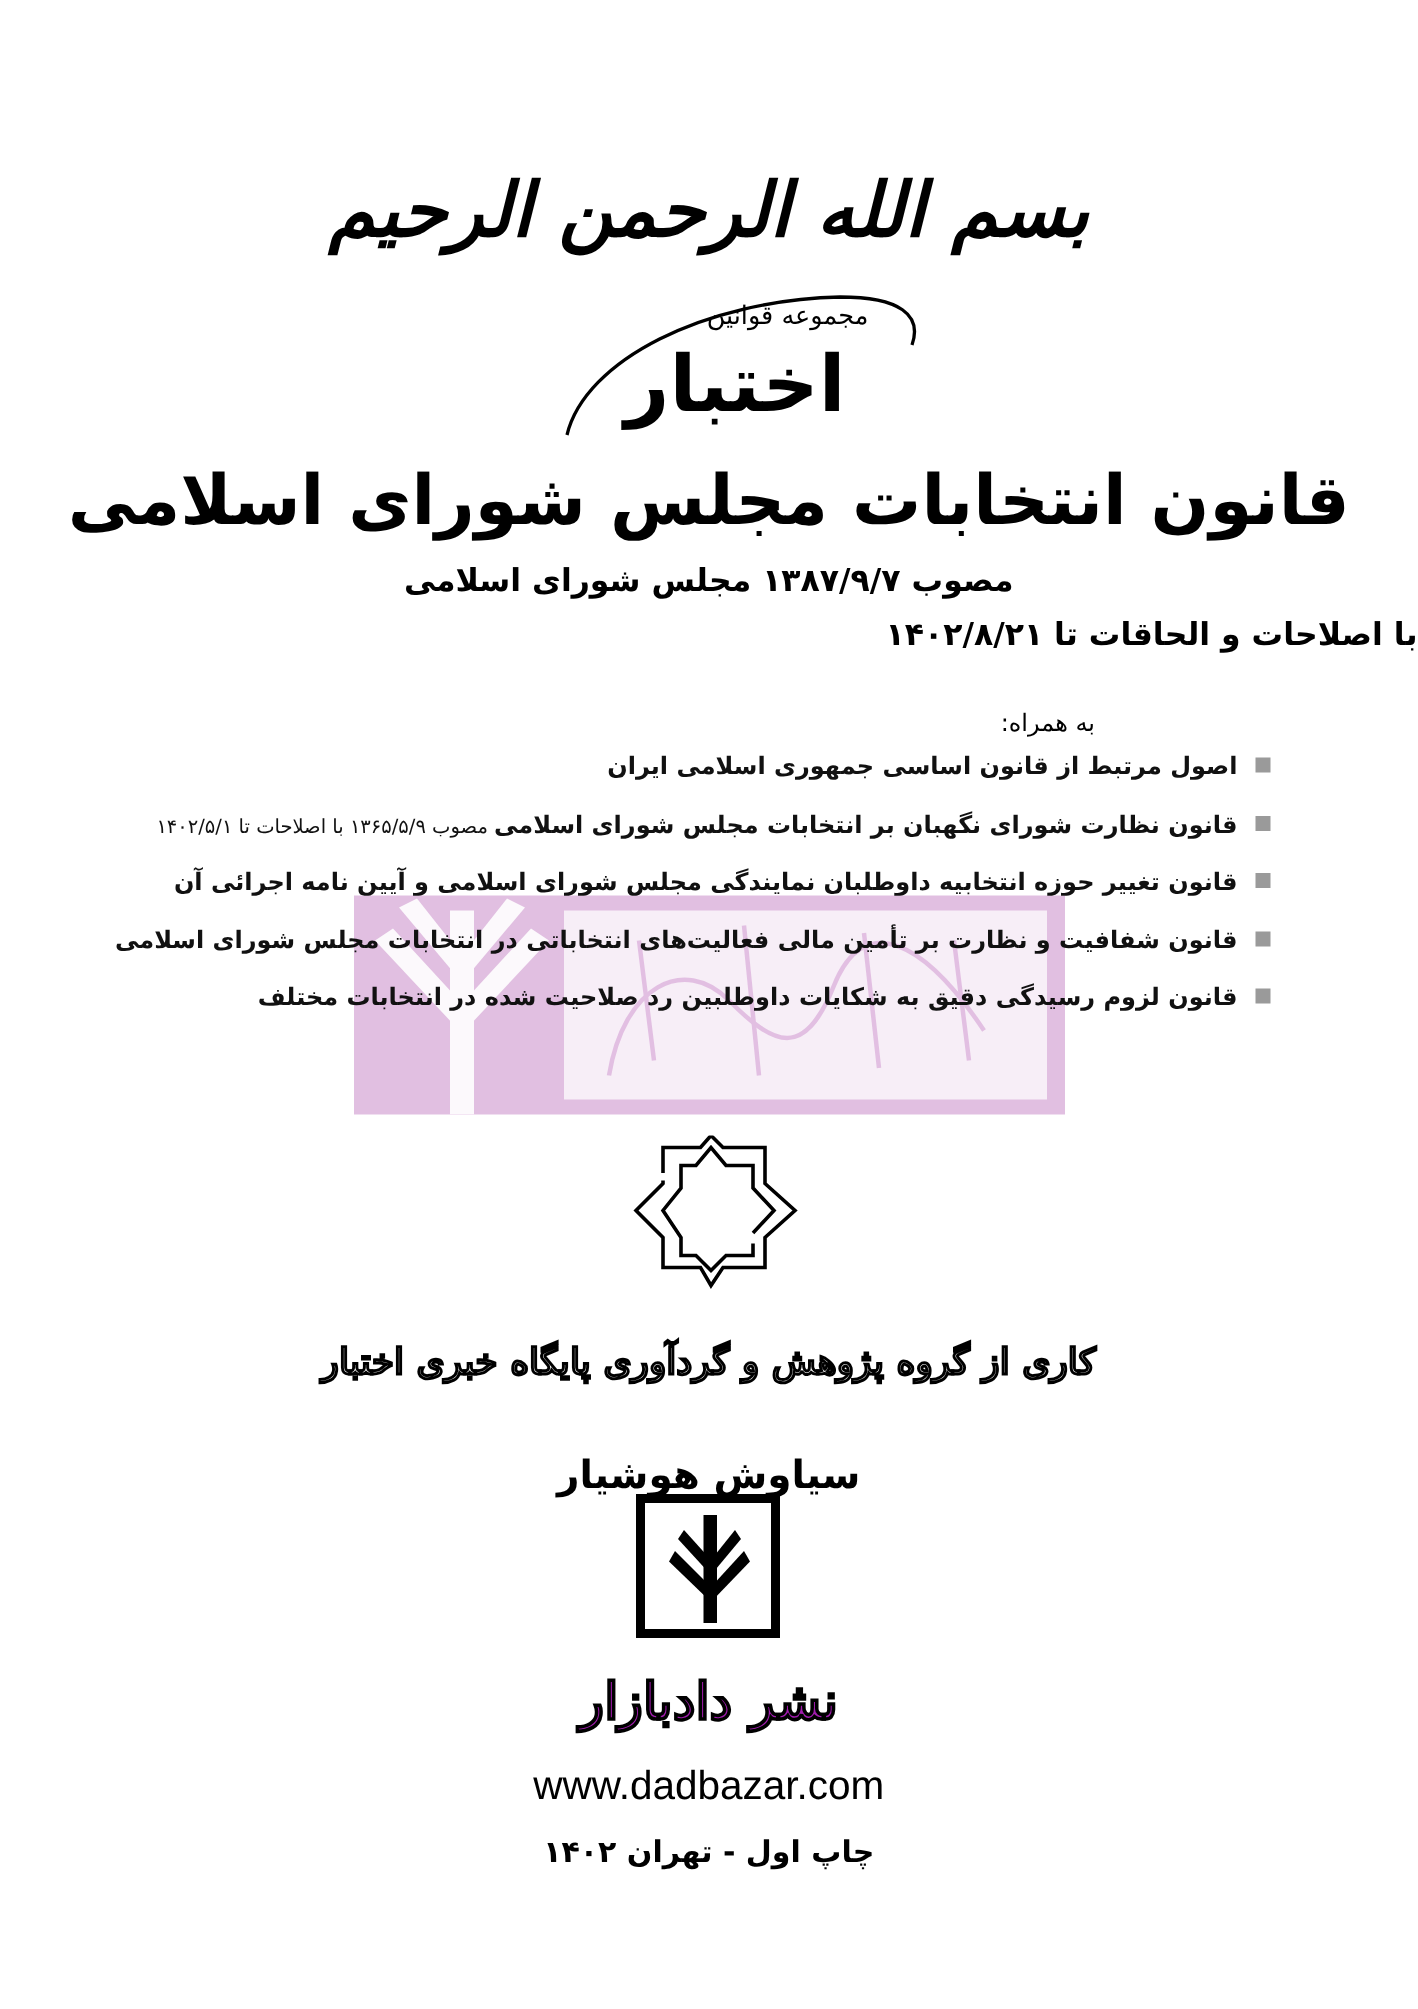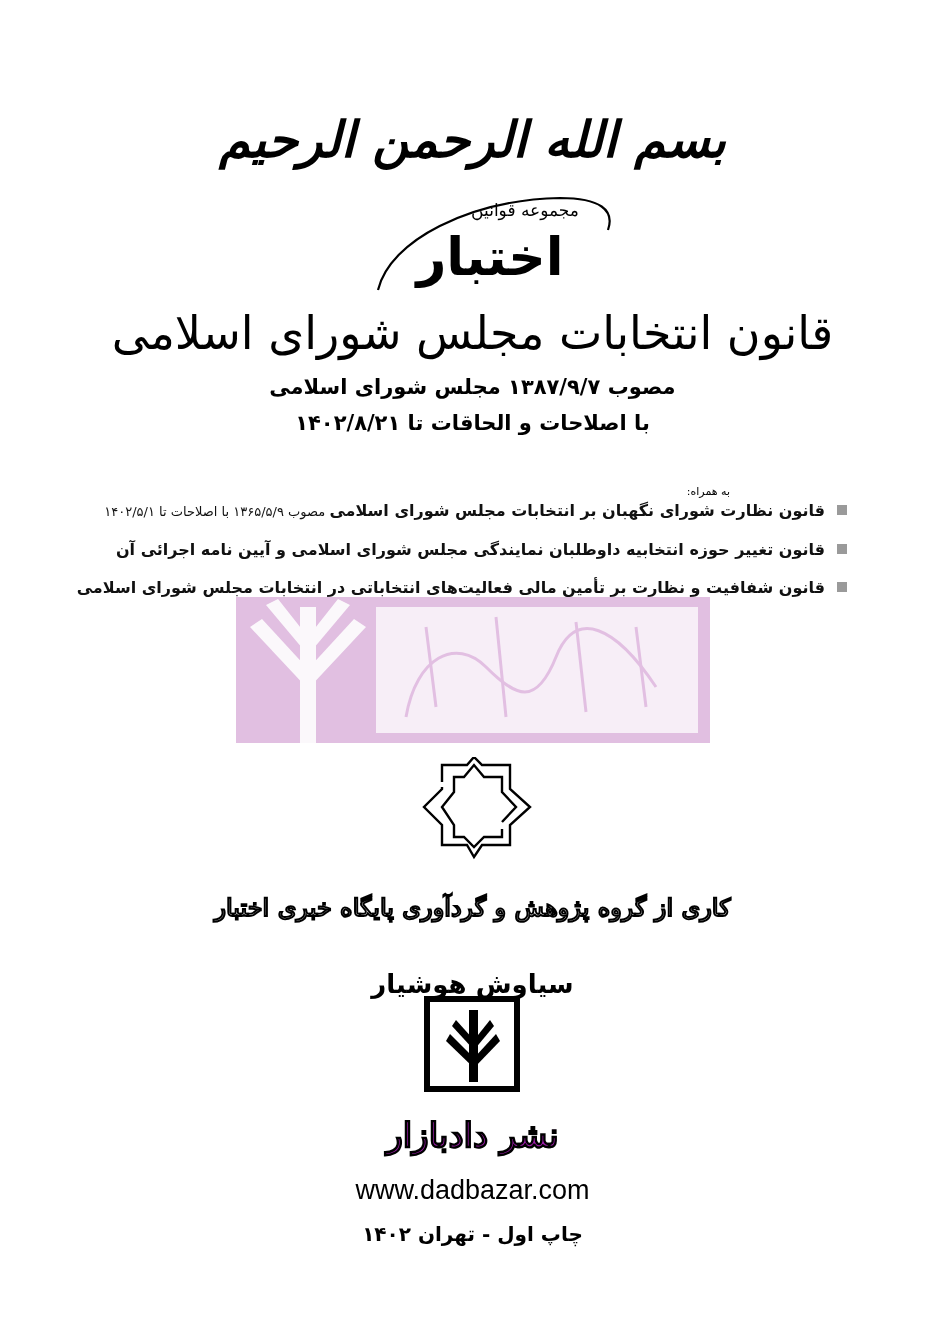--- a/index.html
+++ b/index.html
@@ -64,34 +64,35 @@
       font-size: 52px;
       font-weight: bold;
       line-height: 70px;
       white-space: nowrap;
     }
 
     
     #main-title {
       top: 300px;
       font-size: 46px;
-      font-weight: normal;
+      font-weight: bold;
       line-height: 66px;
     }
     #approval-line {
       top: 370px;
       font-size: 21px;
       font-weight: bold;
       line-height: 34px;
     }
     #amendment-line {
       top: 406px;
       font-size: 21px;
       font-weight: bold;
       line-height: 34px;
+      text-align: right;
     }
 
     
     #watermark {
       left: 236px;
       top: 597px;
       width: 474px;
       height: 146px;
       background: #dcb4dc;
       opacity: 0.85;
@@ -104,22 +105,22 @@
       width: 322px;
       height: 126px;
       background: #ffffff;
       opacity: 0.75;
     }
     #watermark svg { position: absolute; left: 0; top: 0; }
 
     
     #accompany-label {
       right: 215px;
-      top: 480px;
-      font-size: 11px;
+      top: 470px;
+      font-size: 16px;
       line-height: 24px;
       white-space: nowrap;
     }
     #related-list {
       position: absolute;
       right: 98px;
       top: 492px;
       width: 745px;
       margin: 0;
       padding: 0;
@@ -243,29 +244,37 @@
     <g fill="none" stroke="#d8a8d8" stroke-width="3" opacity="0.8">
       <path d="M170 120 C 180 60, 220 40, 250 70 S 300 110, 320 60 S 380 30, 420 90"></path>
       <path d="M190 30 L 200 110 M 260 20 L 270 120 M 340 25 L 350 115 M 400 30 L 410 110"></path>
     </g>
   </svg>
 </div>
 
 <ul id="related-list">
   <li class="list-item">
     <span class="bullet"></span>
+    <span class="item-text"><span>اصول مرتبط از قانون اساسی جمهوری اسلامی ایران</span></span>
+  </li>
+  <li class="list-item">
+    <span class="bullet"></span>
     <span class="item-text"><span>قانون نظارت شورای نگهبان بر انتخابات مجلس شورای اسلامی</span><span class="item-note"> مصوب ۱۳۶۵/۵/۹ با اصلاحات تا ۱۴۰۲/۵/۱</span></span>
   </li>
   <li class="list-item">
     <span class="bullet"></span>
     <span class="item-text"><span>قانون تغییر حوزه انتخابیه داوطلبان نمایندگی مجلس شورای اسلامی و آیین نامه اجرائی آن</span></span>
   </li>
   <li class="list-item">
     <span class="bullet"></span>
     <span class="item-text"><span>قانون شفافیت و نظارت بر تأمین مالی فعالیت‌های انتخاباتی در انتخابات مجلس شورای اسلامی</span></span>
+  </li>
+  <li class="list-item">
+    <span class="bullet"></span>
+    <span class="item-text"><span>قانون لزوم رسیدگی دقیق به شکایات داوطلبین رد صلاحیت شده در انتخابات مختلف</span></span>
   </li>
 </ul>
 
 <div id="star-ornament" class="abs">
   <svg width="124" height="112" viewBox="0 0 124 112">
     <g fill="none" stroke="#000" stroke-width="2.4" stroke-linejoin="miter">
 
       <path d="M30 25 L30 8 L55 8 L62 0 L70 8 L98 8 L98 32 L118 50 L98 68 L98 88 L70 88 L62 100 L55 88 L30 88 L30 68 L12 50 L30 32 L30 30"></path>
 
       <path d="M90 72 L90 80 L72 80 L62 90 L52 80 L42 80 L42 68 L30 50 L42 35 L42 20 L52 20 L62 8 L72 20 L90 20 L90 35 L104 50 L90 65"></path>

